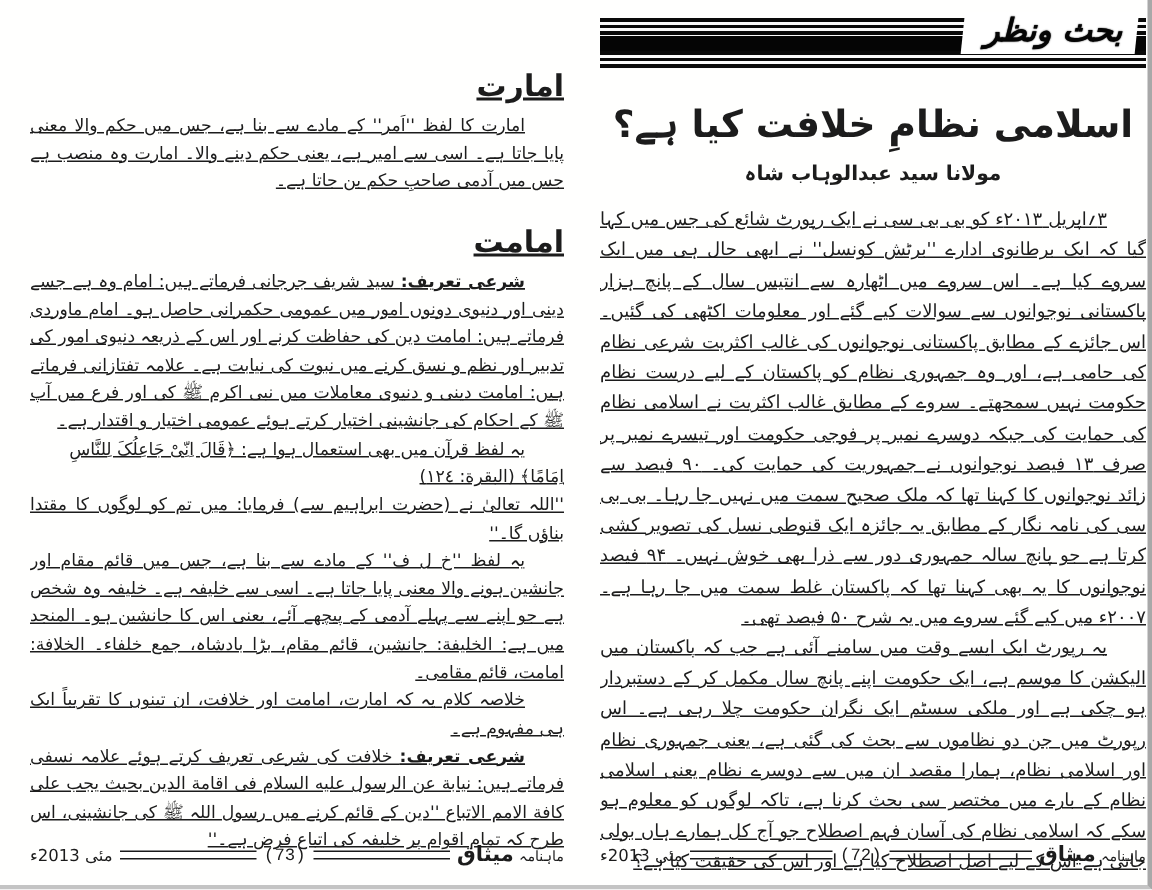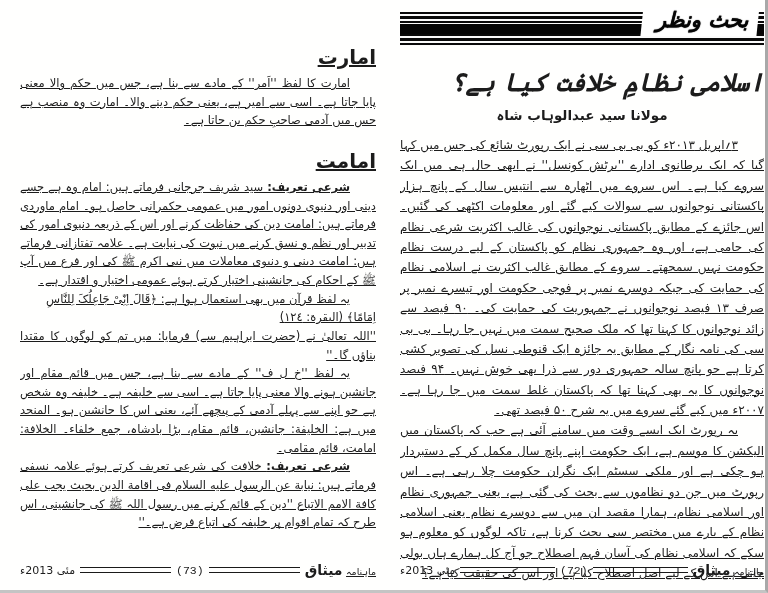--- a/index.html
+++ b/index.html
@@ -34,52 +34,53 @@
     position:absolute;right:6px;top:-2px;background:#fff;
     padding:2px 10px 4px 14px;transform:skewX(-6deg);
   }
   .logo-text{
     display:inline-block;transform:skewX(6deg);
     font-weight:bold;font-style:italic;font-size:21px;color:#050505;
     text-shadow:0 0 1px #000;white-space:nowrap;
   }
   
   .article-title{
-    font-size:25px;font-weight:bold;text-align:right;
-    margin:16px 0 10px 0;letter-spacing:-0.5px;font-style:italic;
+    font-size:25px;font-weight:bold;text-align:center;
+    margin:16px 0 10px 0;letter-spacing:-0.5px;
   }
   .article-author{font-size:13.5px;font-weight:bold;text-align:center;margin-bottom:12px;}
   
   .footer{
     position:absolute;left:0;right:0;bottom:2px;height:20px;
     display:flex;align-items:center;direction:rtl;font-size:11px;
   }
   .footer .rule{flex:1;height:4px;border-top:1.6px solid #1a1a1a;border-bottom:1.6px solid #1a1a1a;margin:0 5px;}
   .footer .mag{white-space:nowrap;}
-  .footer .mag .prefix{font-size:9.5px;text-decoration:underline;}
+  .footer .mag .prefix{font-size:9.5px;}
   .footer .mag .name{font-weight:bold;font-size:14px;}
   .footer .pageno{direction:ltr;font-family:Liberation Mono, monospace;font-size:11.5px;white-space:nowrap;}
   .footer .date{white-space:nowrap;font-size:11px;text-align:center;}
 </style>
 </head>
 <body>
 
 <div class="spread">
 
   <div class="page page-left">
     <div class="body-text">
       <div class="sec-heading">امارت</div>
       <p class="para"><span class="lead"></span><span>امارت کا لفظ ''اَمر'' کے مادے سے بنا ہے، جس میں حکم والا معنی پایا جاتا ہے۔ اسی سے امیر ہے، یعنی حکم دینے والا۔ امارت وہ منصب ہے جس میں آدمی صاحبِ حکم بن جاتا ہے۔</span></p>
 
       <div class="sec-heading">امامت</div>
       <p class="para"><span class="lead">شرعی تعریف:</span><span> سید شریف جرجانی فرماتے ہیں: امام وہ ہے جسے دینی اور دنیوی دونوں امور میں عمومی حکمرانی حاصل ہو۔ امام ماوردی فرماتے ہیں: امامت دین کی حفاظت کرنے اور اس کے ذریعہ دنیوی امور کی تدبیر اور نظم و نسق کرنے میں نبوت کی نیابت ہے۔ علامہ تفتازانی فرماتے ہیں: امامت دینی و دنیوی معاملات میں نبی اکرم ﷺ کی اور فرع میں آپ ﷺ کے احکام کی جانشینی اختیار کرتے ہوئے عمومی اختیار و اقتدار ہے۔</span></p>
       <p class="para quran"><span>یہ لفظ قرآن میں بھی استعمال ہوا ہے: ﴿قَالَ اِنِّیْ جَاعِلُکَ لِلنَّاسِ اِمَامًا﴾ (البقرة: ١٢٤)</span></p>
       <p class="para noindent"><span>''اللہ تعالیٰ نے (حضرت ابراہیم سے) فرمایا: میں تم کو لوگوں کا مقتدا بناؤں گا۔''</span></p>
 
       <p class="para"><span>یہ لفظ ''خ ل ف'' کے مادے سے بنا ہے، جس میں قائم مقام اور جانشین ہونے والا معنی پایا جاتا ہے۔ اسی سے خلیفہ ہے۔ خلیفہ وہ شخص ہے جو اپنے سے پہلے آدمی کے پیچھے آئے، یعنی اس کا جانشین ہو۔ المنجد میں ہے: الخلیفة: جانشین، قائم مقام، بڑا بادشاہ، جمع خلفاء۔ الخلافة: امامت، قائم مقامی۔</span></p>
+      <p class="para"><span>خلاصہ کلام یہ کہ امارت، امامت اور خلافت، ان تینوں کا تقریباً ایک ہی مفہوم ہے۔</span></p>
       <p class="para"><span class="lead">شرعی تعریف:</span><span> خلافت کی شرعی تعریف کرتے ہوئے علامہ نسفی فرماتے ہیں: نیابة عن الرسول علیه السلام فی اقامة الدین بحیث یجب علی کافة الامم الاتباع ''دین کے قائم کرنے میں رسول اللہ ﷺ کی جانشینی، اس طرح کہ تمام اقوام پر خلیفہ کی اتباع فرض ہے۔''</span></p>
 
     </div>
 
     <div class="footer">
       <span class="mag"><span class="prefix">ماہنامہ</span> <span class="name">میثاق</span></span>
       <span class="rule"></span>
       <span class="pageno">(73)</span>
       <span class="rule"></span>
       <span class="date">مئی 2013ء</span>

